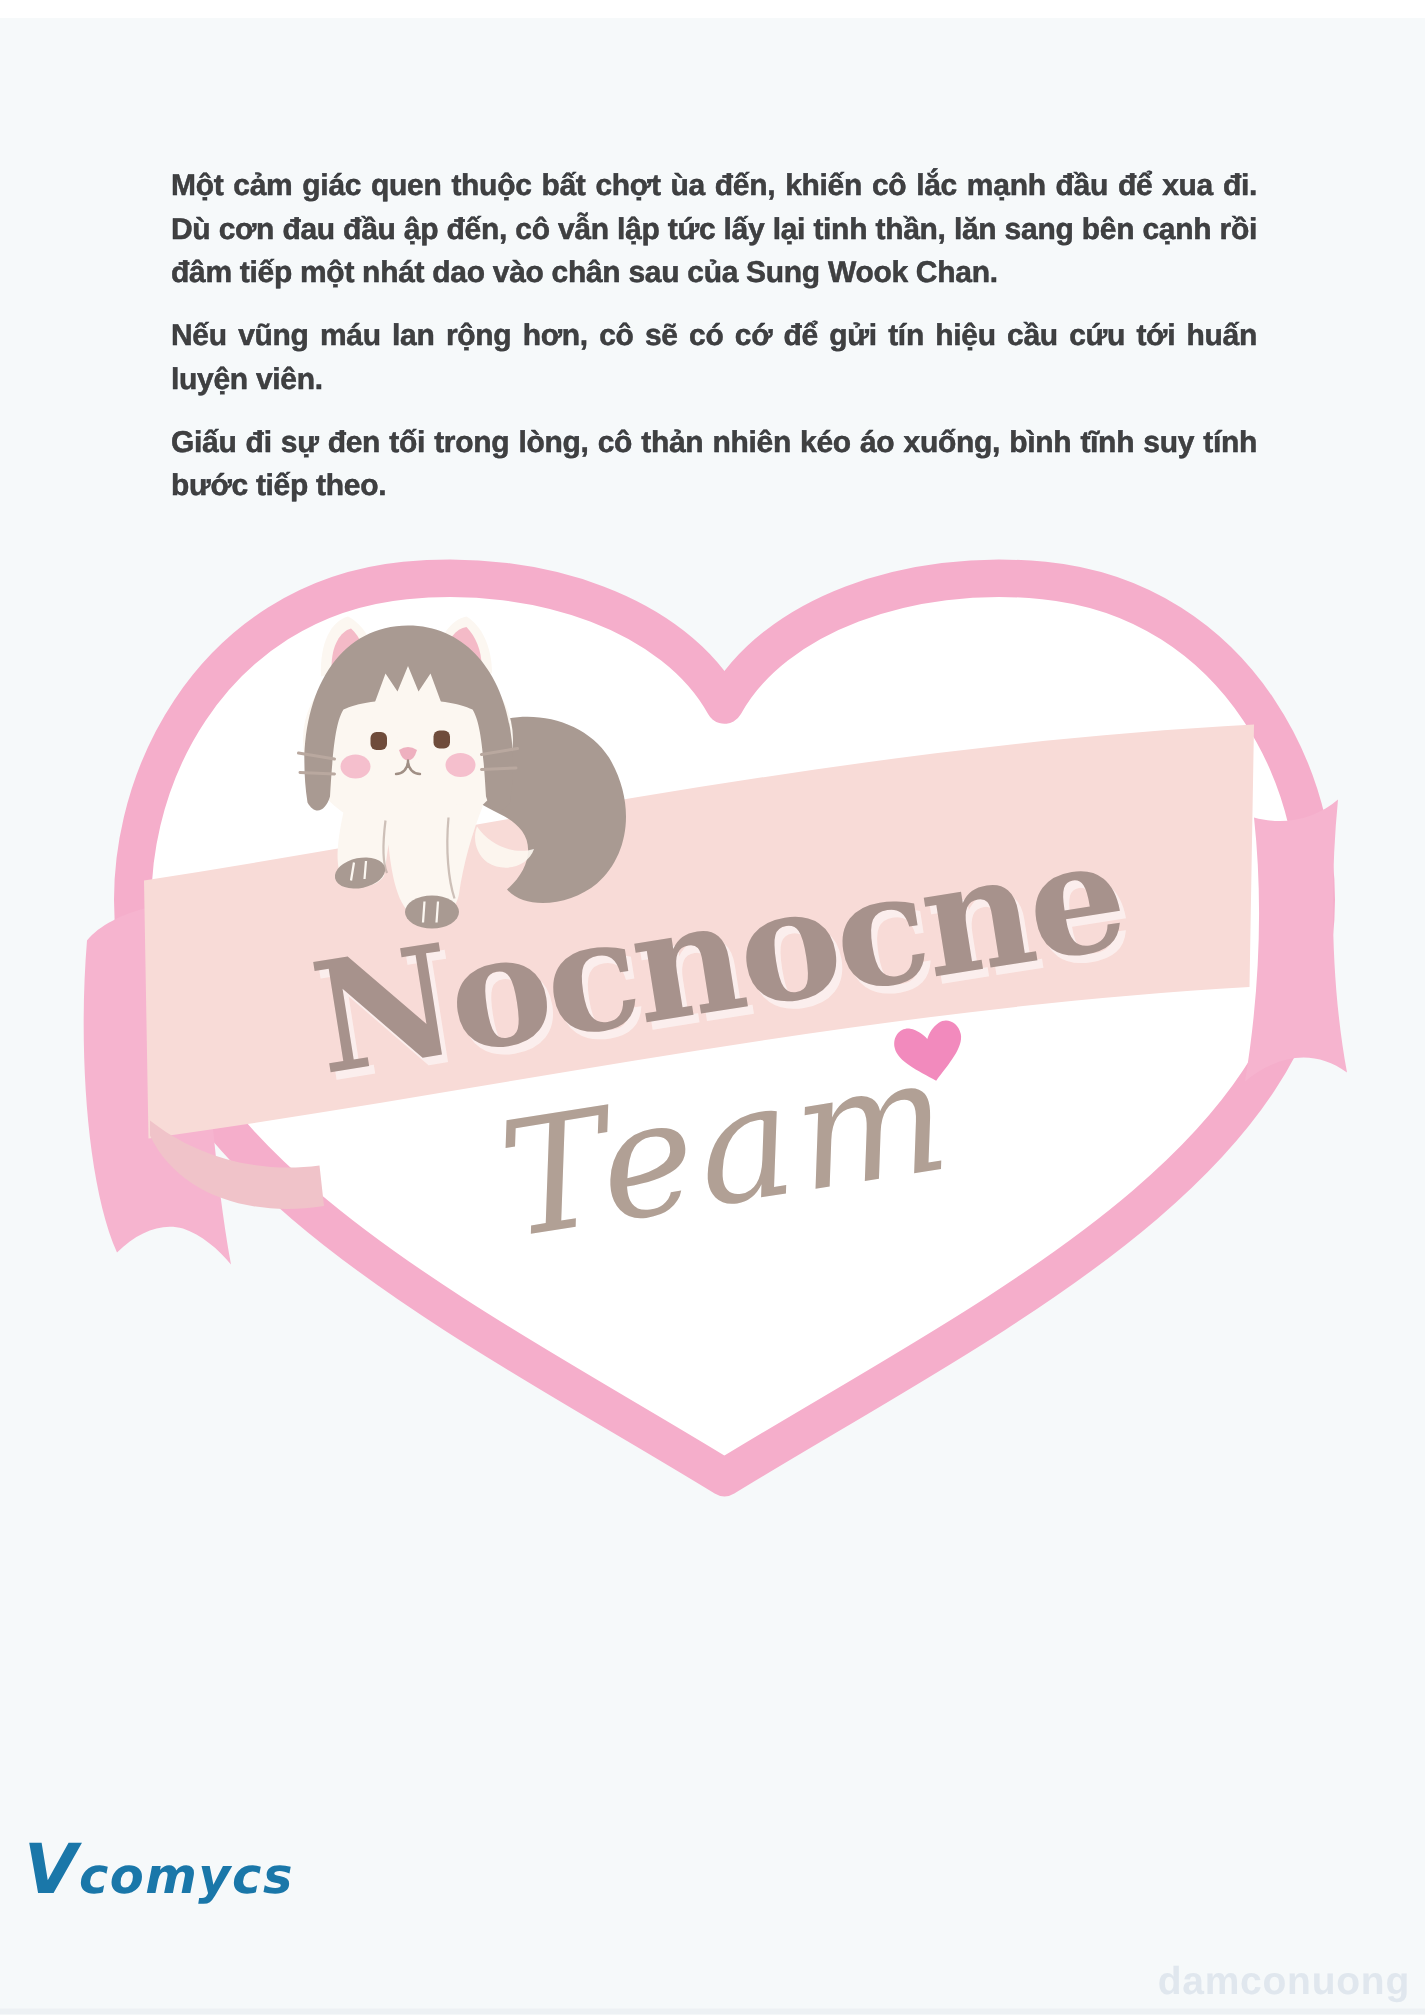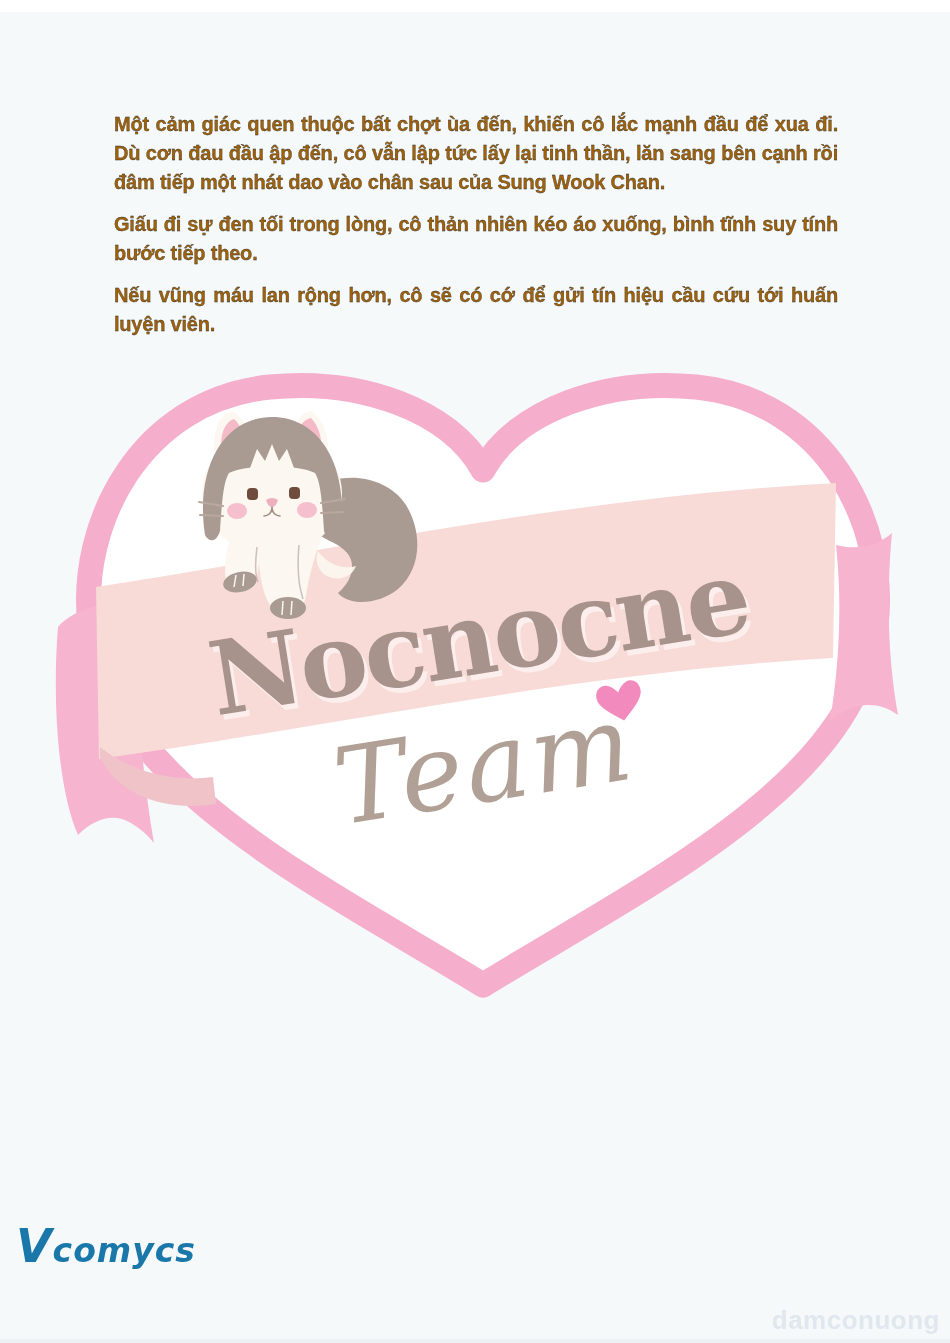--- a/index.html
+++ b/index.html
@@ -5,21 +5,21 @@
   html,body{margin:0;padding:0;}
   body{
     width:950px;height:1343px;overflow:hidden;position:relative;
     background:#f6f9fa;
     font-family:"Liberation Sans","DejaVu Sans",sans-serif;
   }
   .top-strip{position:absolute;left:0;top:0;width:950px;height:12px;background:#ffffff;}
   .bottom-strip{position:absolute;left:0;bottom:0;width:950px;height:4px;background:#edf1f4;}
   .text-block{
     position:absolute;left:114px;top:110px;width:724px;
-    color:#a16207;
+    color:#404040;
     font-size:20px;font-weight:700;letter-spacing:-0.2px;
     line-height:29px;text-align:justify;
     -webkit-text-stroke:0.3px #262b34;
   }
   .text-block p{margin:0 0 13px 0;}
   .logo-svg{position:absolute;left:0;top:365px;width:950px;height:690px;}
   .wm-left{
     position:absolute;left:16px;top:1219px;
     font-family:"DejaVu Sans",sans-serif;
     font-style:italic;font-weight:bold;font-size:33px;
@@ -33,22 +33,22 @@
   }
 </style>
 </head>
 <body>
 
 <div>
   <div class="top-strip"></div>
 
   <div class="text-block">
     <p>Một cảm giác quen thuộc bất chợt ùa đến, khiến cô lắc mạnh đầu để xua đi. Dù cơn đau đầu ập đến, cô vẫn lập tức lấy lại tinh thần, lăn sang bên cạnh rồi đâm tiếp một nhát dao vào chân sau của Sung Wook Chan.</p>
+    <p>Nếu vũng máu lan rộng hơn, cô sẽ có cớ để gửi tín hiệu cầu cứu tới huấn luyện viên.</p>
     <p>Giấu đi sự đen tối trong lòng, cô thản nhiên kéo áo xuống, bình tĩnh suy tính bước tiếp theo.</p>
-    <p>Nếu vũng máu lan rộng hơn, cô sẽ có cớ để gửi tín hiệu cầu cứu tới huấn luyện viên.</p>
   </div>
 
   <svg class="logo-svg" viewBox="0 0 950 690" aria-hidden="true">
 
     <path d="M 483 620
          C 320 520 110 420 90 260
          C 78 160 140 35 270 22
          C 360 13 450 45 483 105
          C 516 45 606 13 696 22
          C 826 35 888 160 876 260

